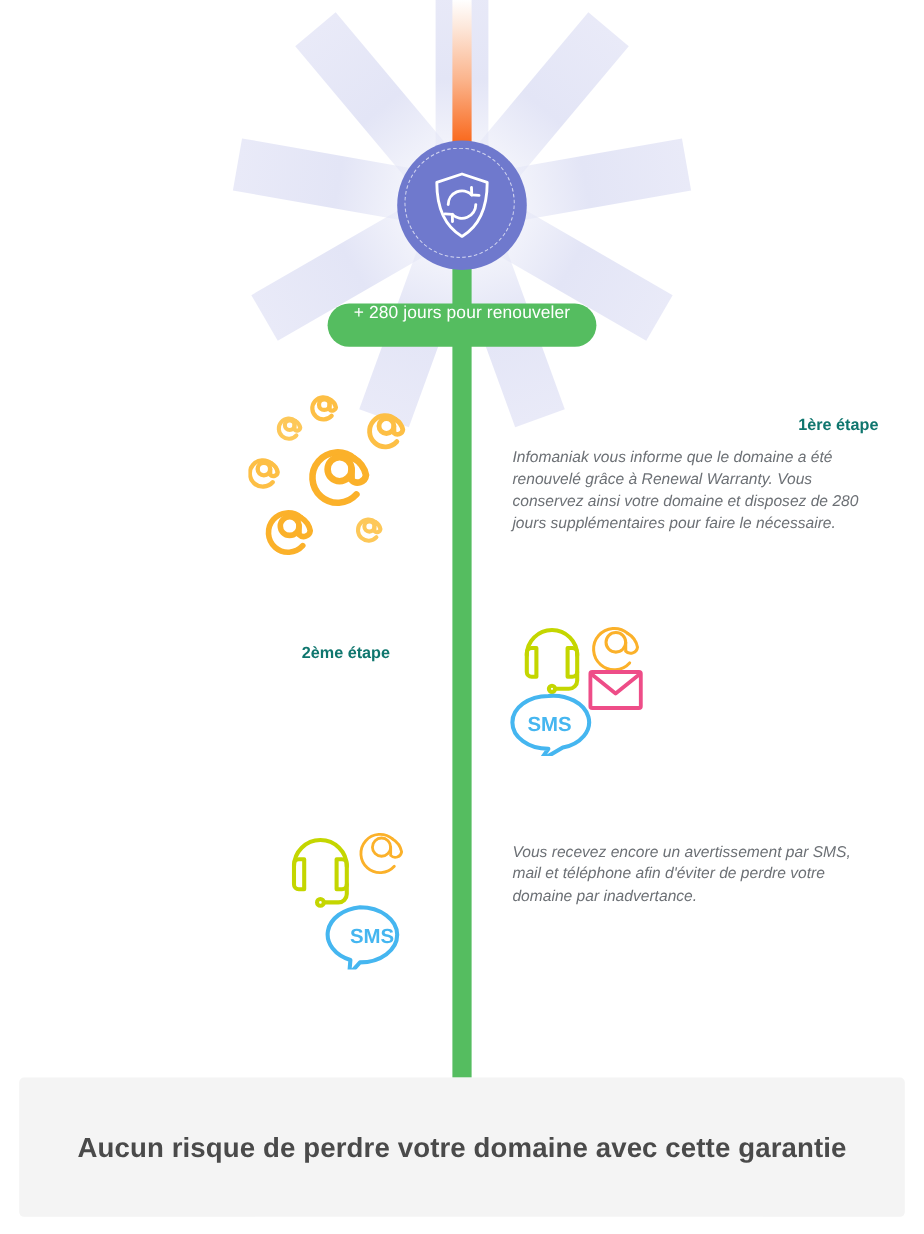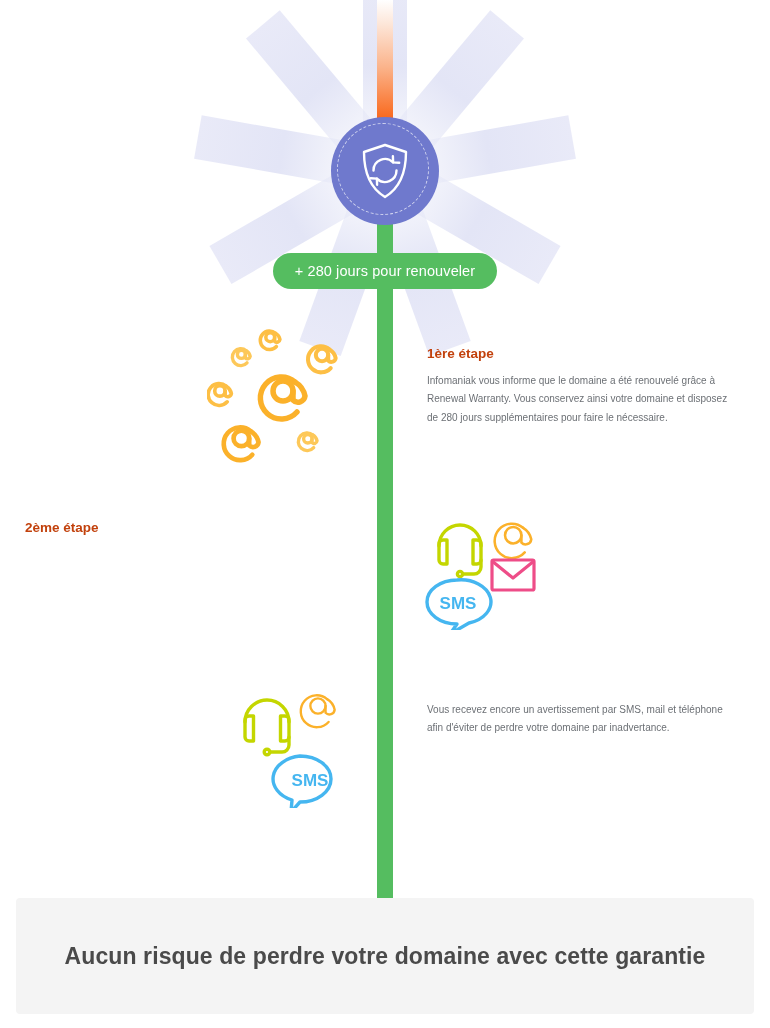--- a/index.html
+++ b/index.html
@@ -52,34 +52,34 @@
     position:absolute;left:6px;top:6px;width:90px;height:90px;
     border-radius:50%;border:1px dashed rgba(255,255,255,.65);
     box-sizing:content-box;
   }
   .badge svg{position:relative;z-index:2;}
 
   
   .pill{
     position:absolute;left:273px;top:253px;width:224px;height:36px;
     background:#55bd60;border-radius:18px;z-index:6;
-    display:flex;align-items:center;justify-content:center;
+    display:flex;justify-content:center;
     color:#ffffff;font-size:14.5px;letter-spacing:.1px;
   }
 
   
   .step{position:absolute;z-index:4;}
   .step .title{
-    font-size:13.5px;font-weight:bold;color:#c2410c;margin:0 0 11px 0;
+    font-size:13.5px;font-weight:bold;color:#0f766e;margin:0 0 11px 0;text-align:right;
   }
   .step .body{
-    font-size:10px;line-height:18.4px;color:#6c7075;margin:0;
+    font-size:13px;line-height:18.4px;color:#6c7075;margin:0;font-style:italic;
   }
   #step1{left:427px;top:346px;width:305px;}
-  #step2{left:25px;top:520px;width:300px;}
+  #step2{left:25px;top:536px;width:300px;}
   #step3{left:427px;top:701px;width:305px;}
 
   
   .art{position:absolute;z-index:4;}
   #art-at{left:207px;top:322px;width:160px;height:170px;}
   #art-contact1{left:424px;top:502px;width:120px;height:128px;}
   #art-contact2{left:232px;top:680px;width:120px;height:128px;}
 
   
   .band{

